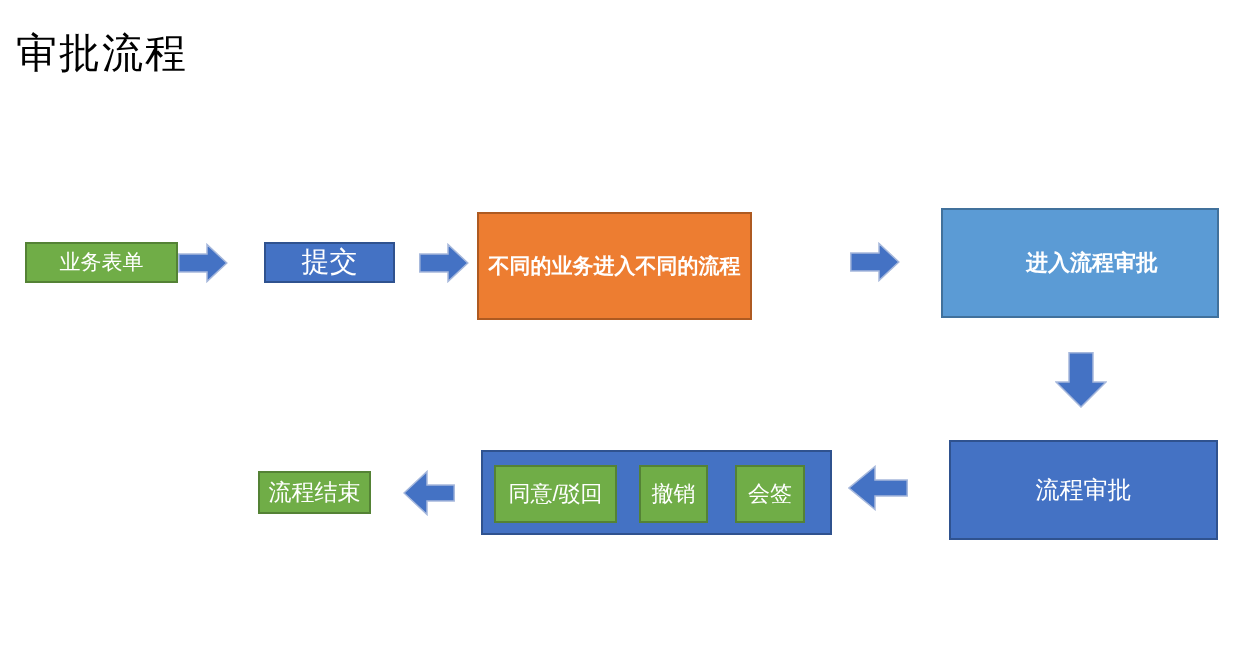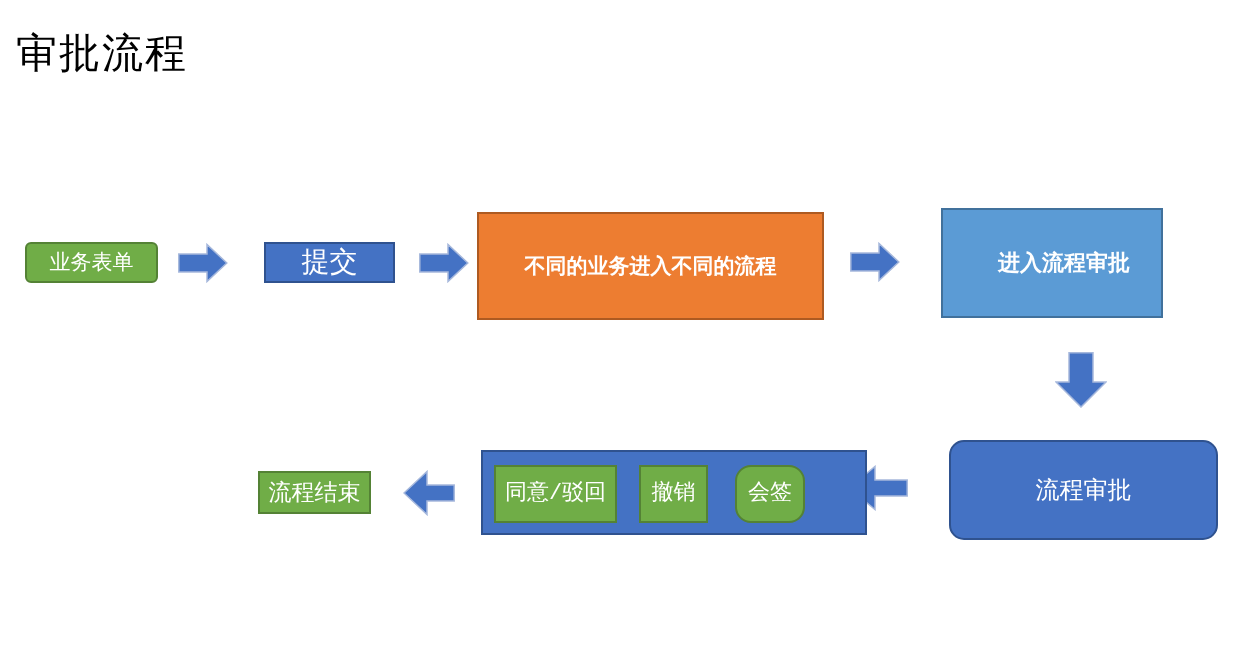--- a/index.html
+++ b/index.html
@@ -28,35 +28,35 @@
   .node.lightblue{background:var(--light-blue-fill);border:2px solid var(--light-blue-border);}
   .node.orange{background:var(--orange-fill);border:2px solid var(--orange-border);}
   .arrow{position:absolute;display:block;}
   .arrow polygon{
     fill:var(--arrow-fill);
     stroke:var(--arrow-border);
     stroke-width:1.5;
     stroke-linejoin:miter;
   }
   
-  .n-business{left:25px;top:242px;width:133px;height:41px;font-size:21px;border-radius:6px;}
+  .n-business{left:25px;top:242px;width:153px;height:41px;font-size:21px;}
   .a-right-1{left:178px;top:243px;}
   .n-submit{left:264px;top:242px;width:131px;height:41px;font-size:28px;}
   .a-right-2{left:419px;top:243px;}
-  .n-branch{left:477px;top:212px;width:347px;height:108px;font-size:21px;font-weight:bold;text-align:center;}
+  .n-branch{left:477px;top:212px;width:275px;height:108px;font-size:21px;font-weight:bold;text-align:center;}
   .a-right-3{left:850px;top:242px;}
-  .n-enter{left:941px;top:208px;width:222px;height:110px;font-size:22px;font-weight:bold;padding-left:24px;}
+  .n-enter{left:941px;top:208px;width:278px;height:110px;font-size:22px;font-weight:bold;padding-left:24px;}
   .a-down-1{left:1055px;top:352px;}
   
-  .n-approval{left:949px;top:440px;width:269px;height:100px;font-size:24px;border-radius:15px;}
+  .n-approval{left:949px;top:440px;width:269px;height:100px;font-size:24px;}
   .a-left-1{left:848px;top:465px;}
-  .n-actions{left:481px;top:450px;width:386px;height:85px;font-family:Liberation Mono, monospace;}
+  .n-actions{left:481px;top:450px;width:351px;height:85px;}
   .n-agree{left:11px;top:13px;width:123px;height:58px;font-size:22px;position:absolute;}
   .n-revoke{left:156px;top:13px;width:69px;height:58px;font-size:22px;position:absolute;text-align:center;}
-  .n-countersign{left:252px;top:13px;width:70px;height:58px;font-size:22px;position:absolute;border-radius:16px;}
+  .n-countersign{left:252px;top:13px;width:70px;height:58px;font-size:22px;position:absolute;}
   .a-left-2{left:403px;top:470px;}
   .n-end{left:258px;top:471px;width:113px;height:43px;font-size:23px;}
 </style>
 </head>
 <body>
 
 <div class="slide">
 
   <div class="slide-title">审批流程</div>
 

